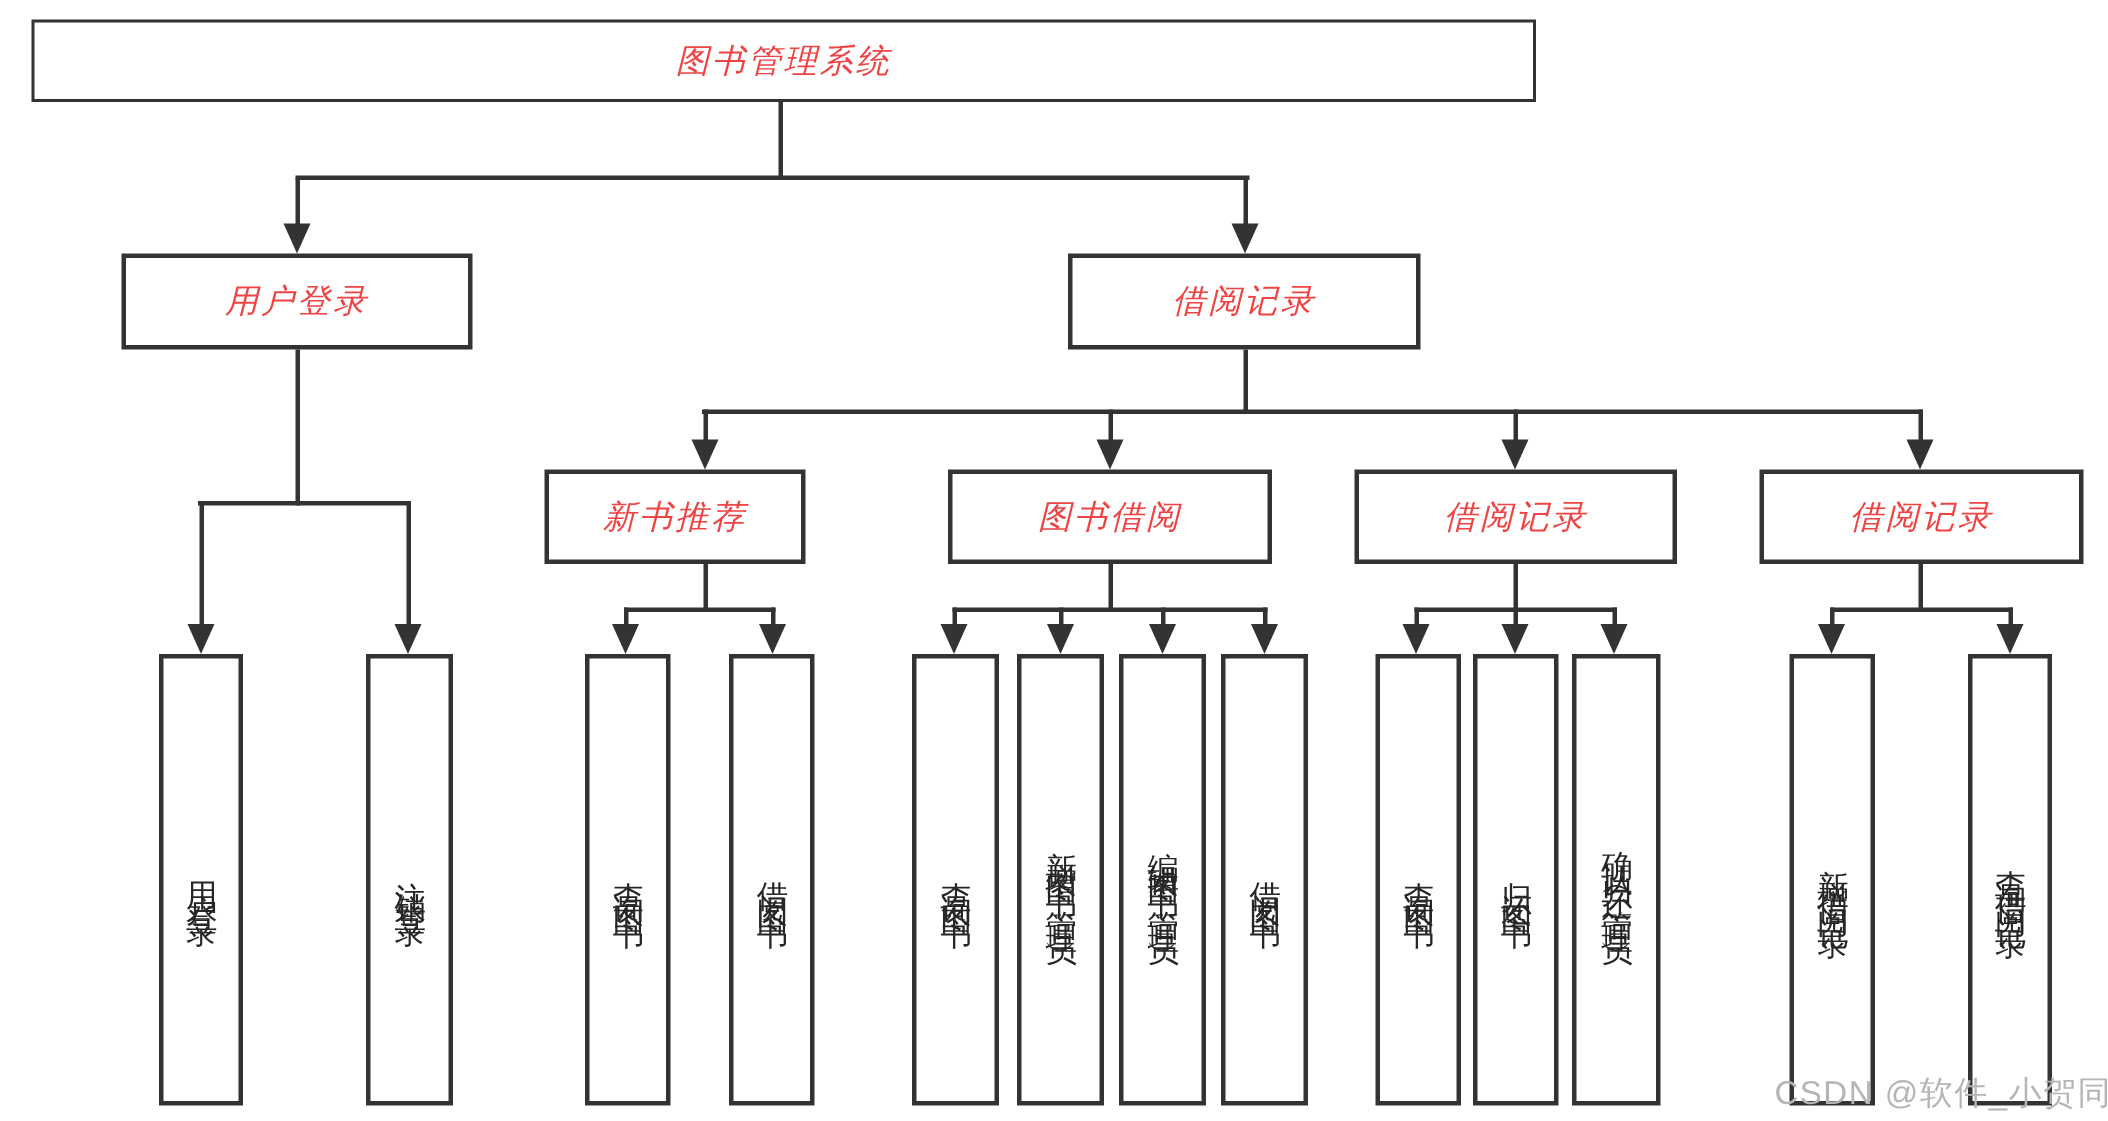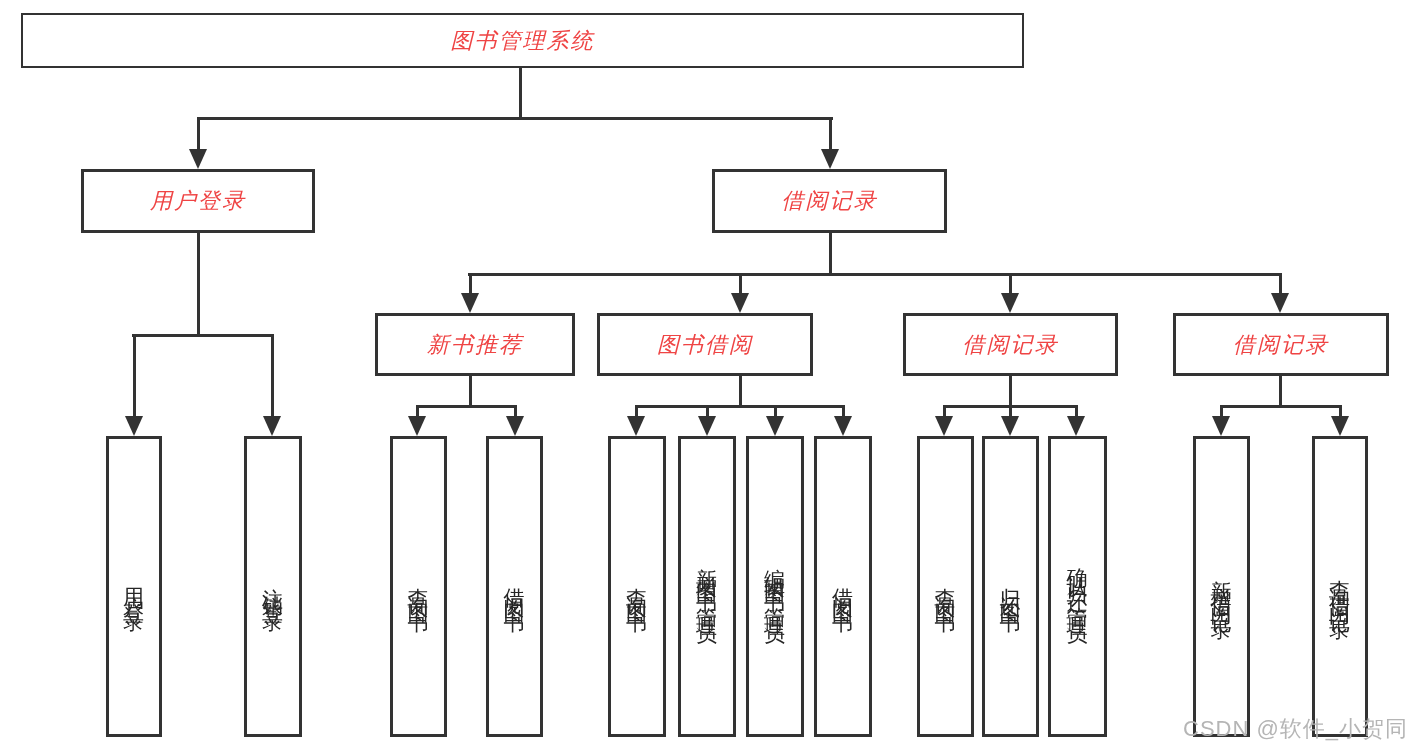--- a/index.html
+++ b/index.html
@@ -66,24 +66,24 @@
   <div class="line" style="left:468px;top:273px;width:814px;height:3px"></div>
   <div class="line" style="left:469px;top:273px;width:3px;height:22px"></div>
   <div class="arrow-head" style="left:461px;top:293px"></div>
   <div class="line" style="left:739px;top:273px;width:3px;height:22px"></div>
   <div class="arrow-head" style="left:731px;top:293px"></div>
   <div class="line" style="left:1009px;top:273px;width:3px;height:22px"></div>
   <div class="arrow-head" style="left:1001px;top:293px"></div>
   <div class="line" style="left:1279px;top:273px;width:3px;height:22px"></div>
   <div class="arrow-head" style="left:1271px;top:293px"></div>
 
-  <div class="box" style="left:375px;top:313px;width:200px;height:63px">
+  <div class="box" style="left:363px;top:313px;width:174px;height:63px">
     <span class="box-label">新书推荐</span>
   </div>
-  <div class="box" style="left:597px;top:313px;width:216px;height:63px">
+  <div class="box" style="left:632px;top:313px;width:216px;height:63px">
     <span class="box-label">图书借阅</span>
   </div>
   <div class="box" style="left:903px;top:313px;width:215px;height:63px">
     <span class="box-label">借阅记录</span>
   </div>
   <div class="box" style="left:1173px;top:313px;width:216px;height:63px">
     <span class="box-label">借阅记录</span>
   </div>
 
   <div class="line" style="left:469px;top:376px;width:3px;height:32px"></div>

